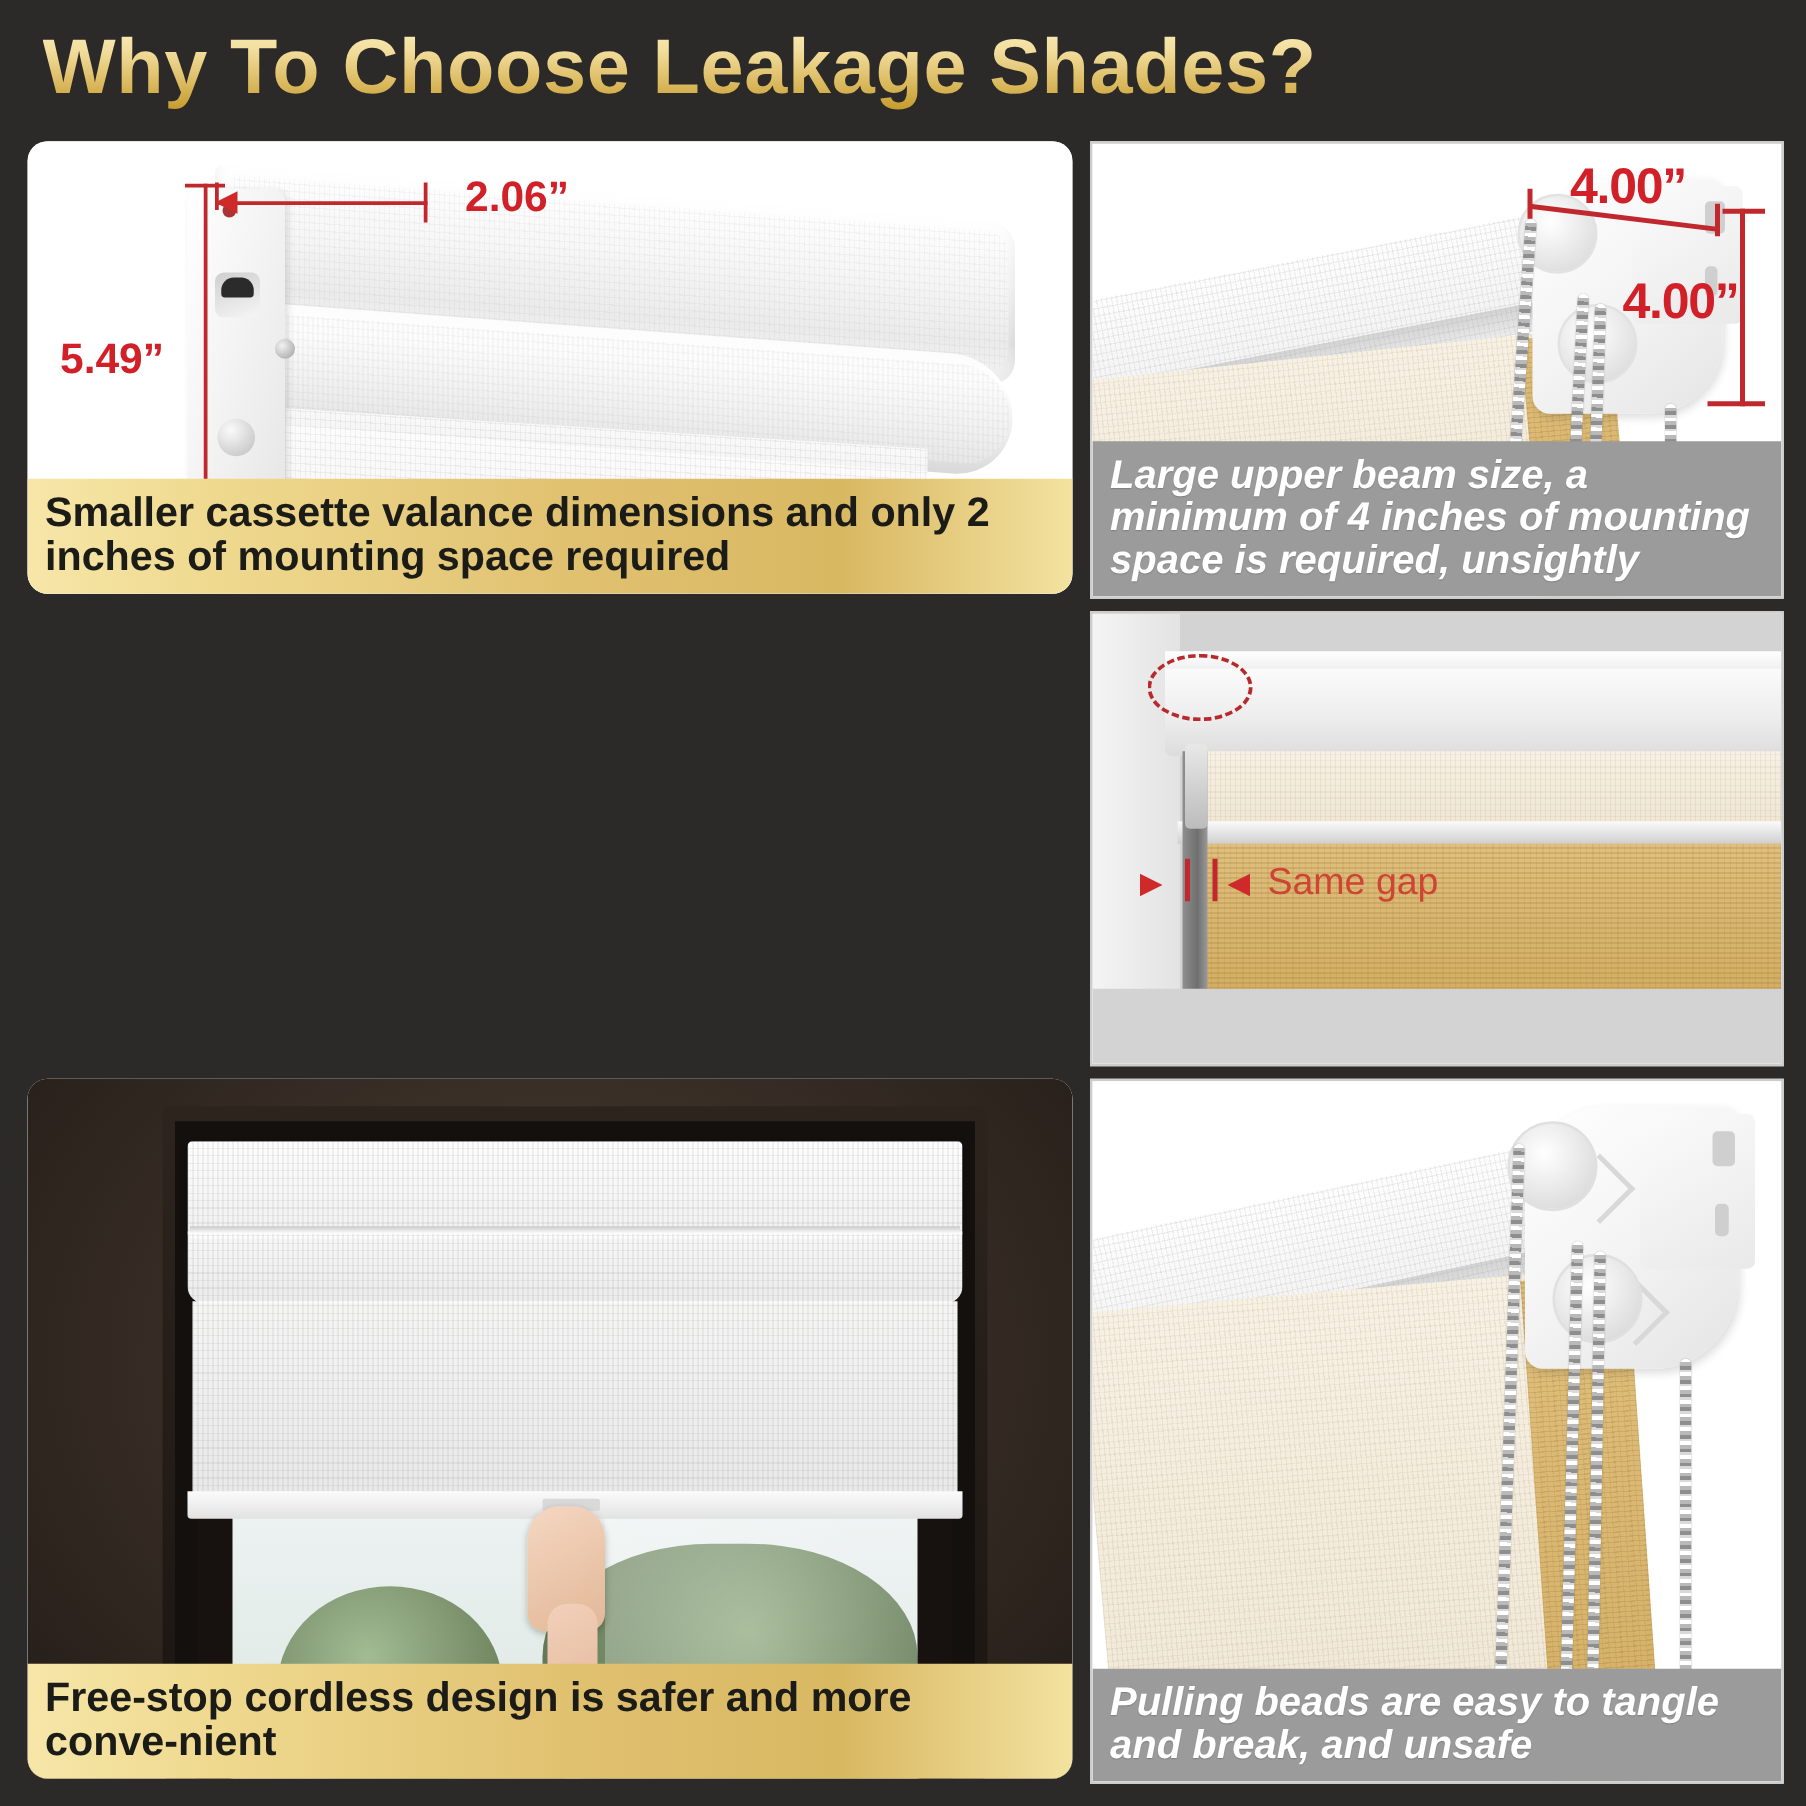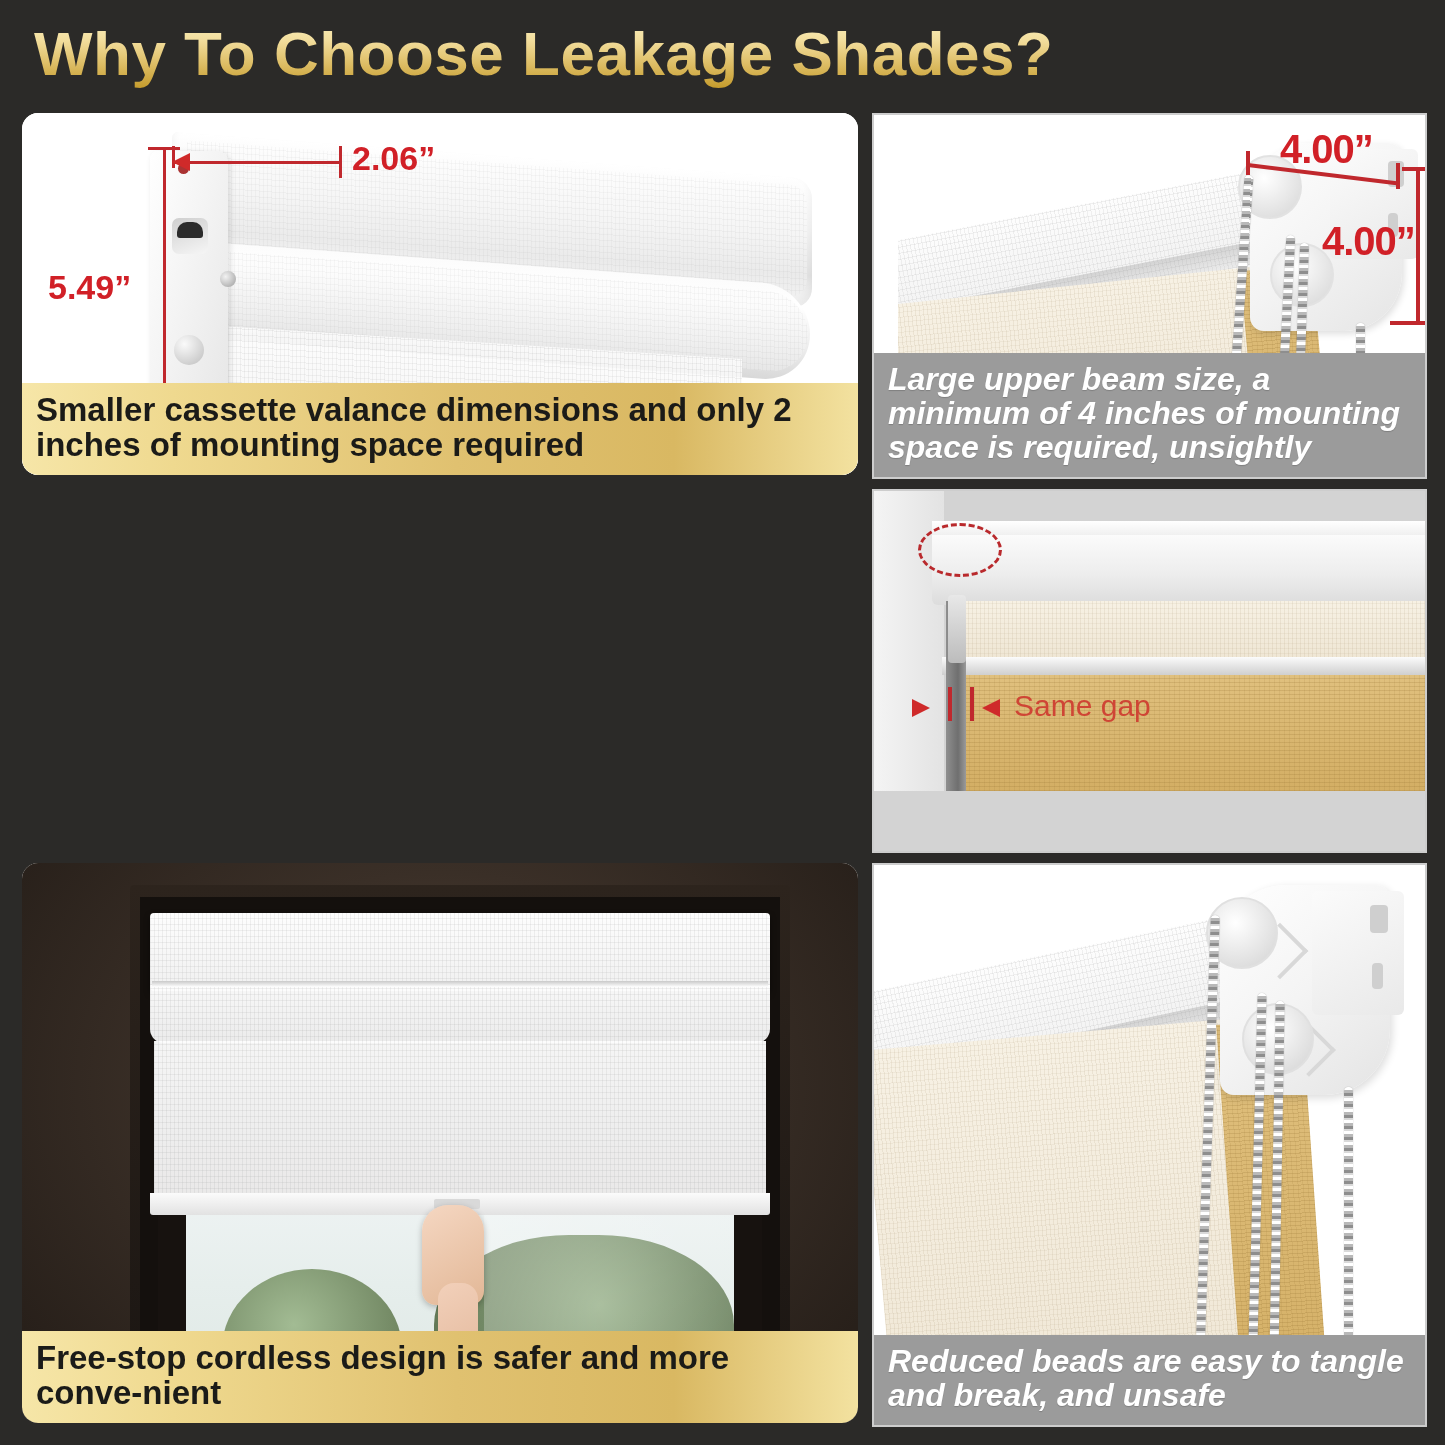--- a/index.html
+++ b/index.html
@@ -125,33 +125,33 @@
       <div style="position:absolute;left:198px;top:158px;width:16px;height:16px;border-radius:50%;
            background:radial-gradient(circle at 35% 35%,#f2f2f2,#9d9d9d);"></div>
       <div style="position:absolute;left:152px;top:222px;width:30px;height:30px;border-radius:50%;
            background:radial-gradient(circle at 35% 30%,#fafafa,#bdbdbd);"></div>
       <div style="position:absolute;left:156px;top:50px;width:11px;height:11px;border-radius:50%;background:#a33;"></div>
 
       <div class="dimline" style="left:150px;top:48px;width:170px;height:3px;"></div>
       <div class="dimline" style="left:150px;top:33px;width:3px;height:22px;"></div>
       <div class="dimline" style="left:317px;top:33px;width:3px;height:32px;"></div>
       <div class="arrowL" style="left:150px;top:40px;"></div>
-      <div class="dimtxt med" style="left:330px;top:26px;">2.06”</div>
+      <div class="dimtxt med" style="left:350px;top:26px;">2.06”</div>
 
       <div class="dimline" style="left:141px;top:34px;width:3px;height:278px;"></div>
       <div class="dimline" style="left:126px;top:34px;width:32px;height:3px;"></div>
       <div class="dimline" style="left:126px;top:309px;width:32px;height:3px;"></div>
       <div class="dimtxt med" style="left:26px;top:155px;">5.49”</div>
     </div>
 
     <div class="cap gold">Smaller cassette valance dimensions and only 2 inches of mounting space required</div>
   </div>
 
   <div class="panel right" style="left:872px;top:113px;width:551px;height:362px;">
-    <div class="photo" style="background:#fff;margin-left:24px;">
+    <div class="photo" style="background:#fff;">
 
       <div class="fab-white" style="position:absolute;left:-20px;top:48px;width:420px;height:92px;
            transform:rotate(-11deg);transform-origin:100% 50%;border-radius:3px;opacity:.95;"></div>
       <div style="position:absolute;left:-20px;top:118px;width:420px;height:26px;
            transform:rotate(-11deg);transform-origin:100% 50%;
            background:linear-gradient(180deg,rgba(150,150,150,.35),rgba(255,255,255,0));"></div>
 
       <div class="fab-cream" style="position:absolute;left:-10px;top:148px;width:400px;height:214px;
            transform:rotate(-6deg);transform-origin:100% 0%;"></div>
 
@@ -298,16 +298,16 @@
            background:radial-gradient(circle at 40% 35%,#ffffff,#d2d2d2);border:2px solid #e0e0e0;"></div>
       <div style="position:absolute;left:368px;top:138px;width:68px;height:68px;border-radius:50%;
            background:radial-gradient(circle at 40% 35%,#ffffff,#d2d2d2);border:2px solid #e0e0e0;"></div>
 
       <div class="beads" style="left:328px;top:50px;height:508px;transform:rotate(2deg);"></div>
       <div class="beads" style="left:378px;top:128px;height:430px;transform:rotate(1.5deg);"></div>
       <div class="beads" style="left:398px;top:136px;height:422px;transform:rotate(1deg);"></div>
       <div class="beads" style="left:470px;top:222px;height:336px;"></div>
     </div>
 
-    <div class="cap gray">Reduced beads are easy to tangle and break, and unsafe</div>
+    <div class="cap gray">Pulling beads are easy to tangle and break, and unsafe</div>
   </div>
 
 </div>
 
 </body></html>

